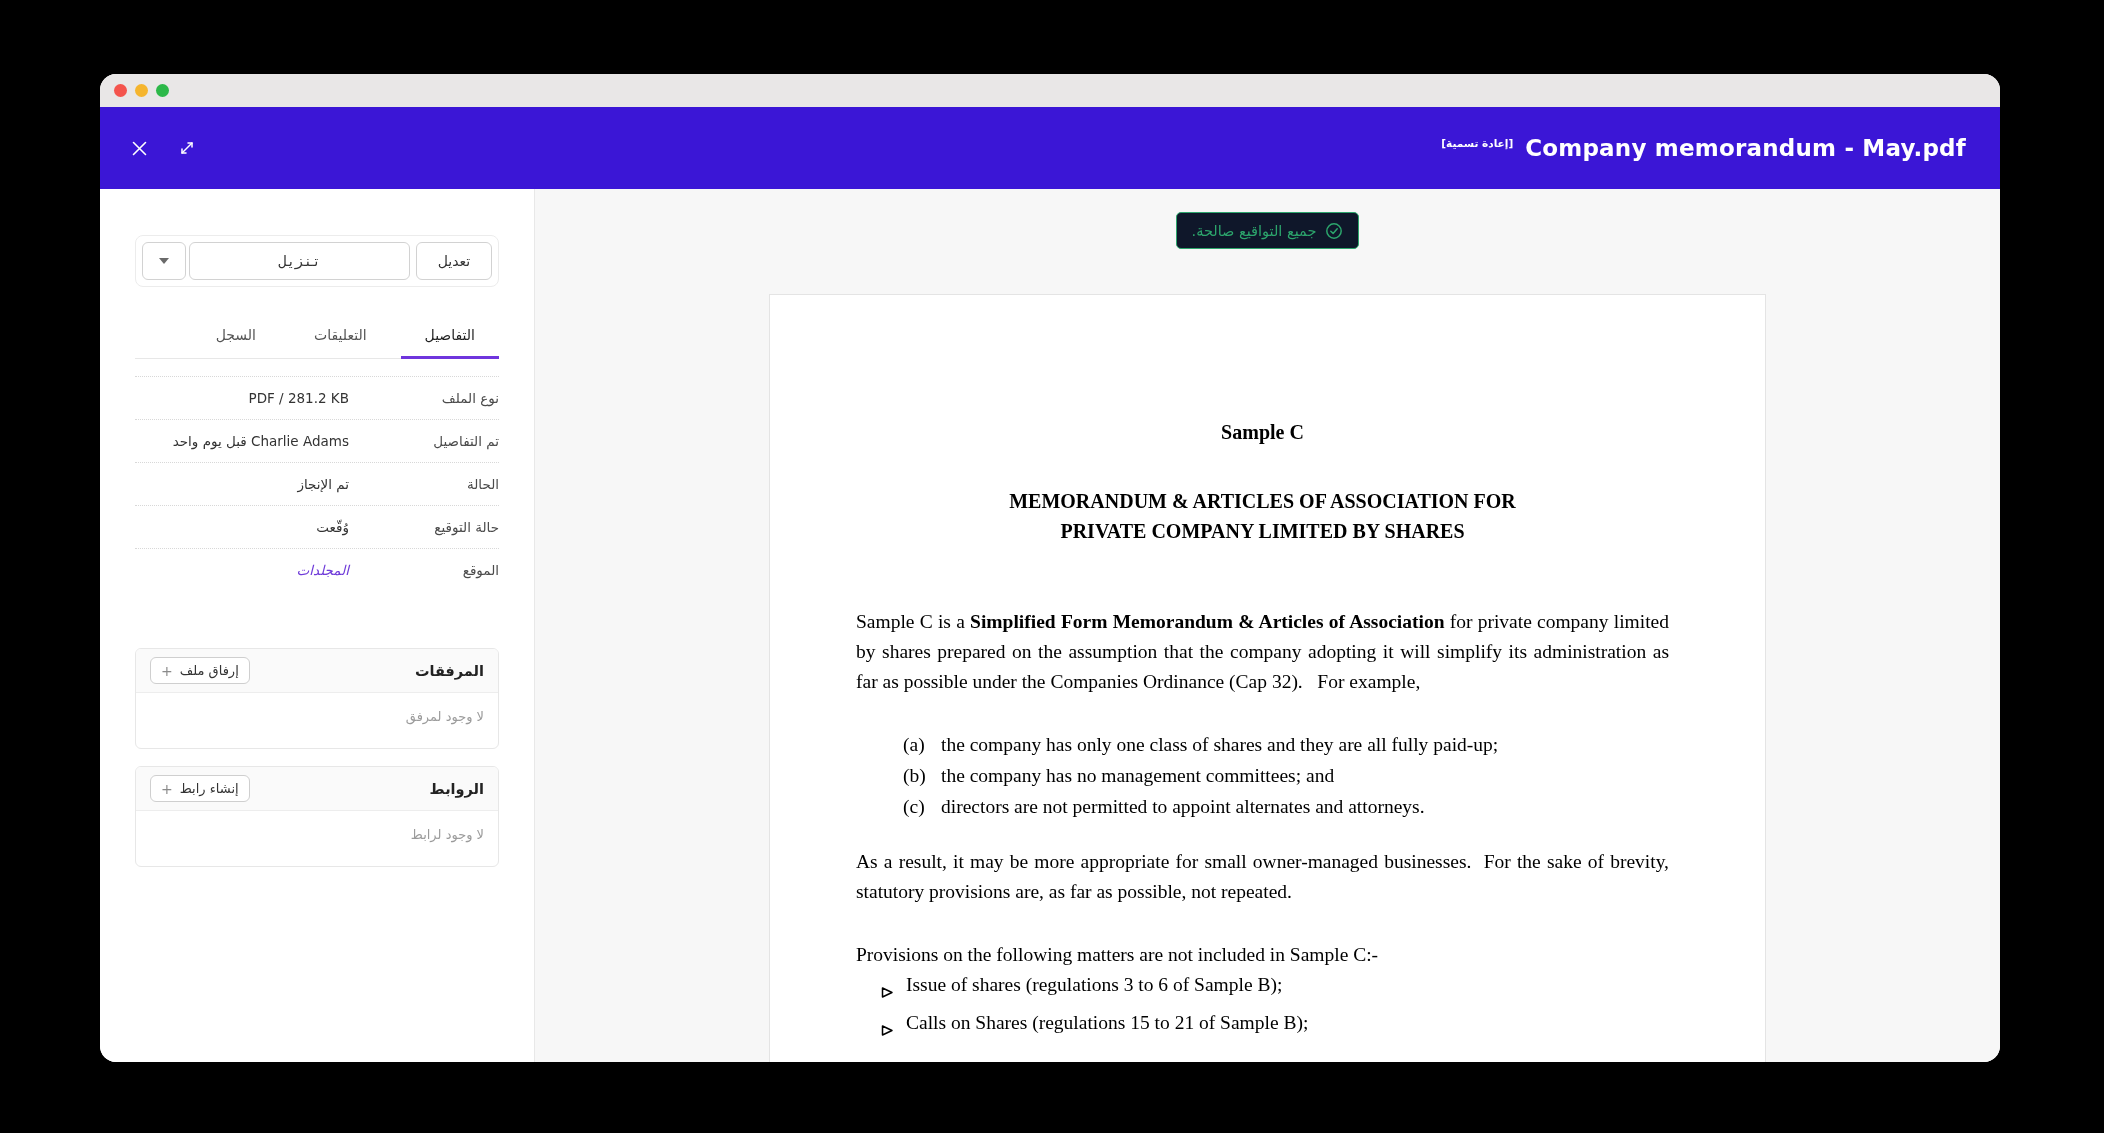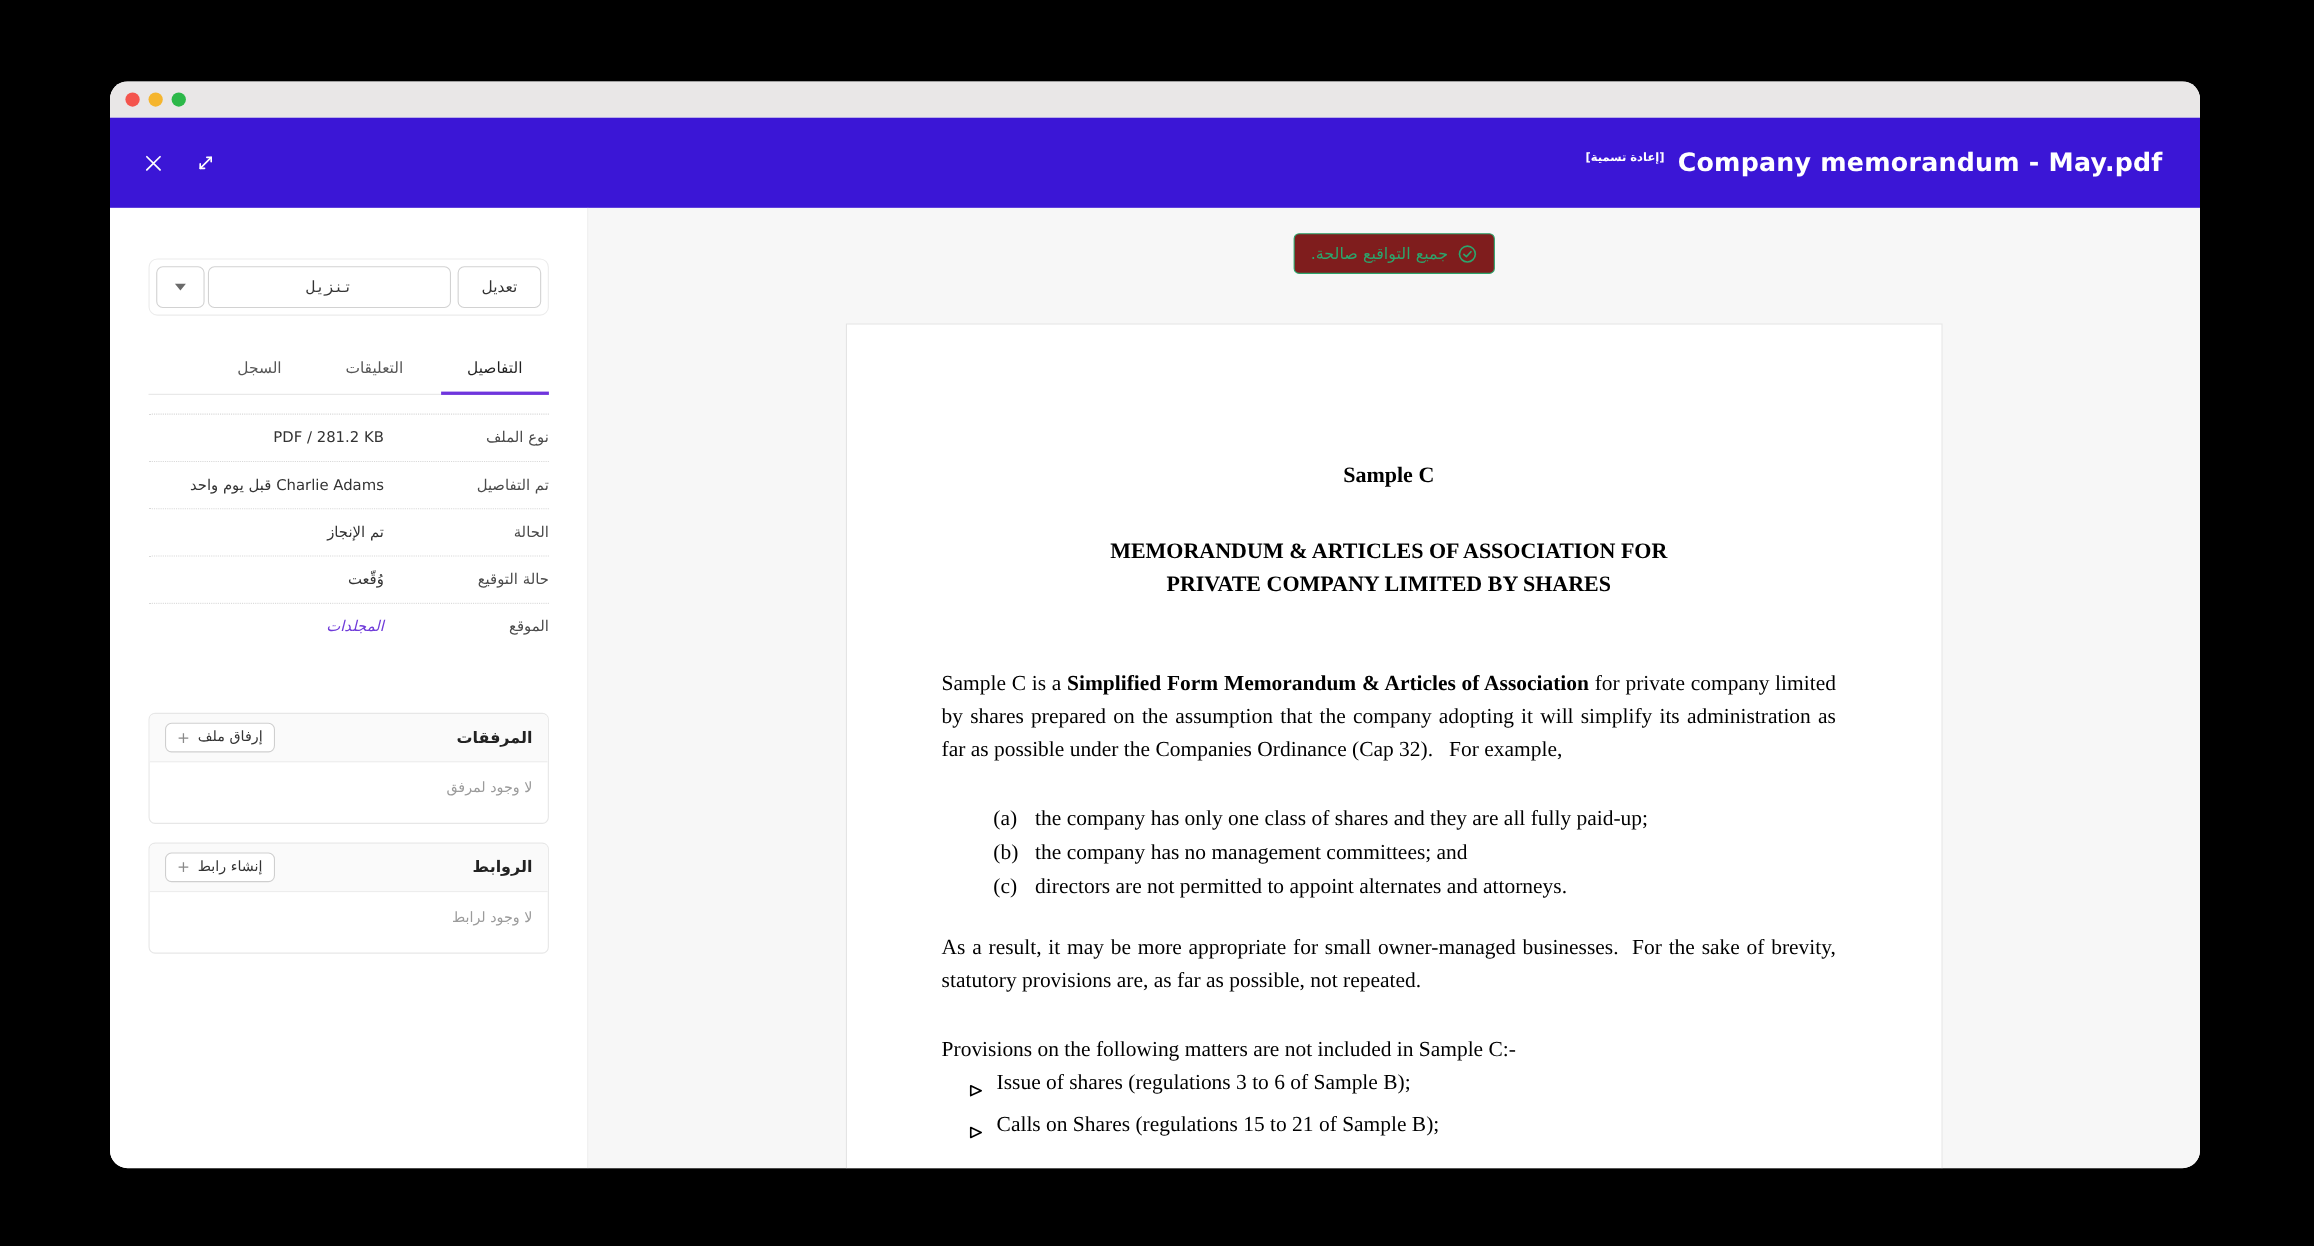--- a/index.html
+++ b/index.html
@@ -68,21 +68,21 @@
   .card-title { font-size:14.5px; font-weight:bold; color:#222; }
   .add-btn { display:flex; align-items:center; gap:7px; border:1px solid #cfcfcf; border-radius:6px;
              background:#fff; height:27px; padding:0 10px; font-size:13px; color:#333;
              font-family:inherit; cursor:pointer; }
   .add-btn .plus { color:#8a8a8a; font-size:14px; }
   .card-body { padding:16px 14px 24px; font-size:13px; color:#9b9b9b; }
 
   
   .badge-row { display:flex; justify-content:center; margin-top:23px; }
   .badge { direction:rtl; display:flex; align-items:center; gap:9px; height:37px; padding:0 15px;
-           border:1.5px solid #2ca56c; border-radius:5px; background:#7f1d1d; color:#2ca56c;
+           border:1.5px solid #2ca56c; border-radius:5px; background:#0f172a; color:#2ca56c;
            font-size:14.5px; }
 
   
   .page { width:997px; margin:45px auto 0; background:#fff; border:1px solid #e4e4e4;
           padding:126px 96px 120px 86px; font-family:"Liberation Serif", serif; color:#000; }
   .doc-title { text-align:center; font-size:20px; font-weight:bold; }
   .doc-heading { text-align:center; font-size:20px; font-weight:bold; line-height:30px; }
   .doc-heading.first { margin-top:42px; }
   .para { font-size:19.5px; line-height:30px; text-align:justify; white-space:pre-wrap; }
   .para1 { margin-top:61px; }

